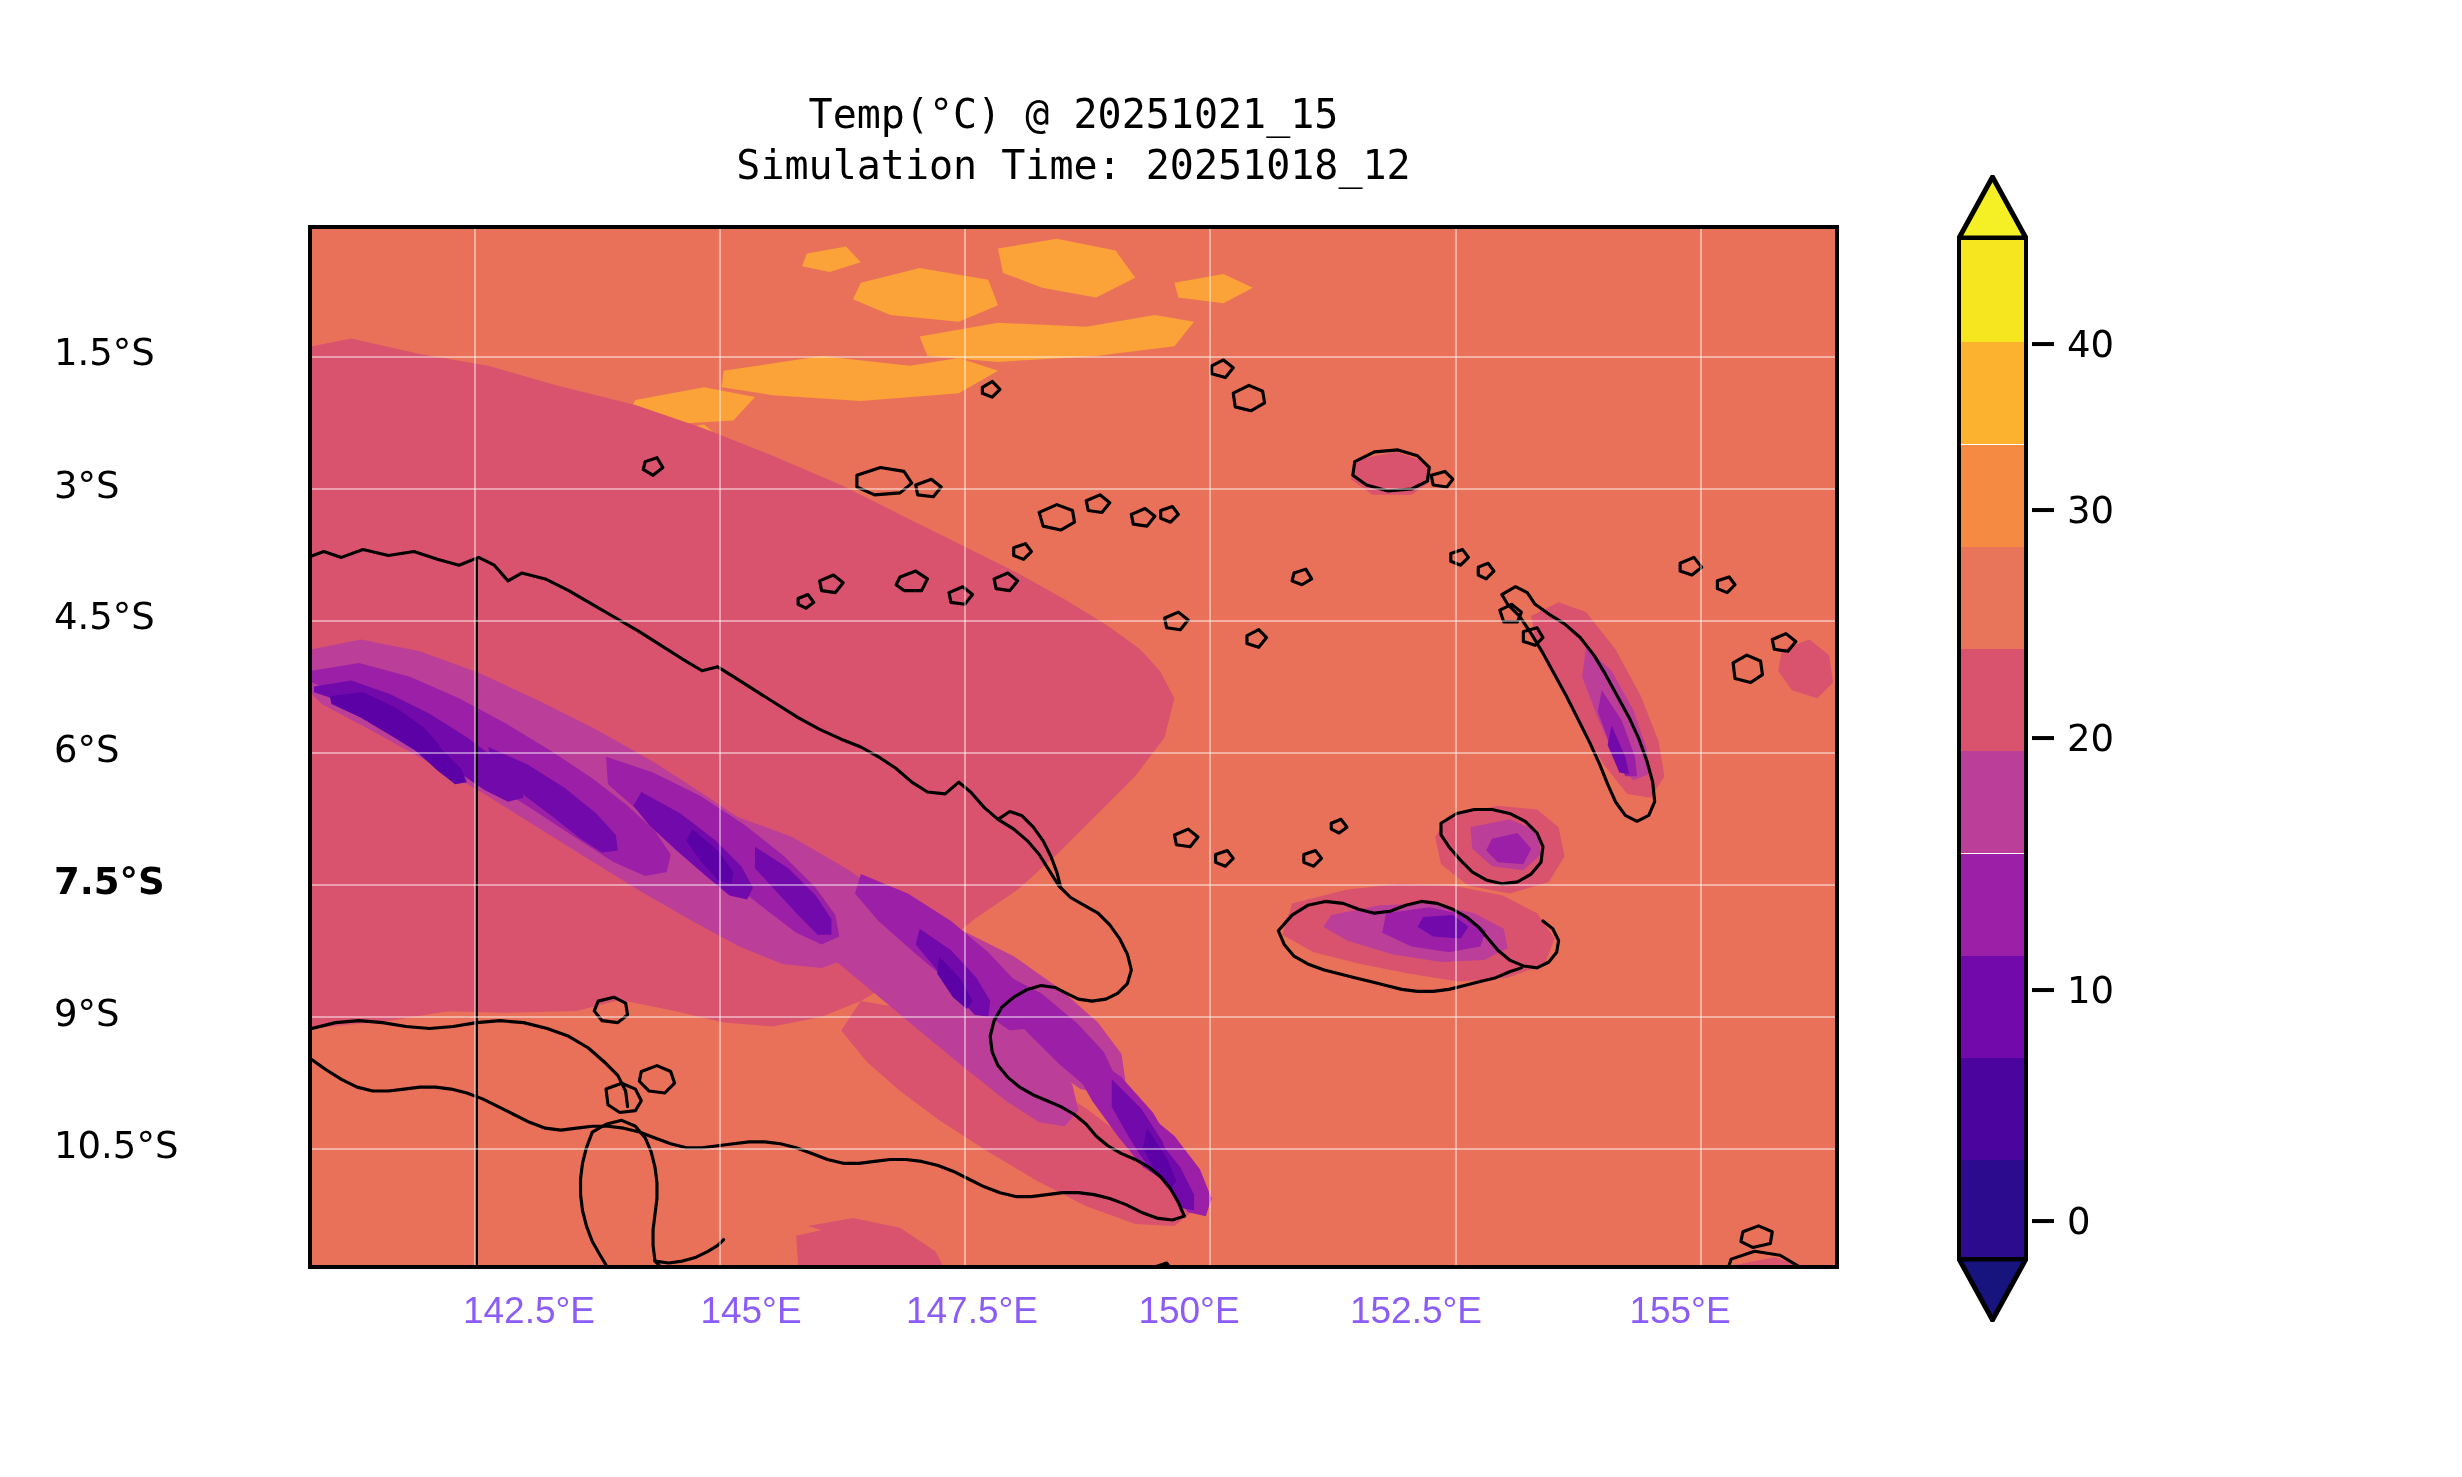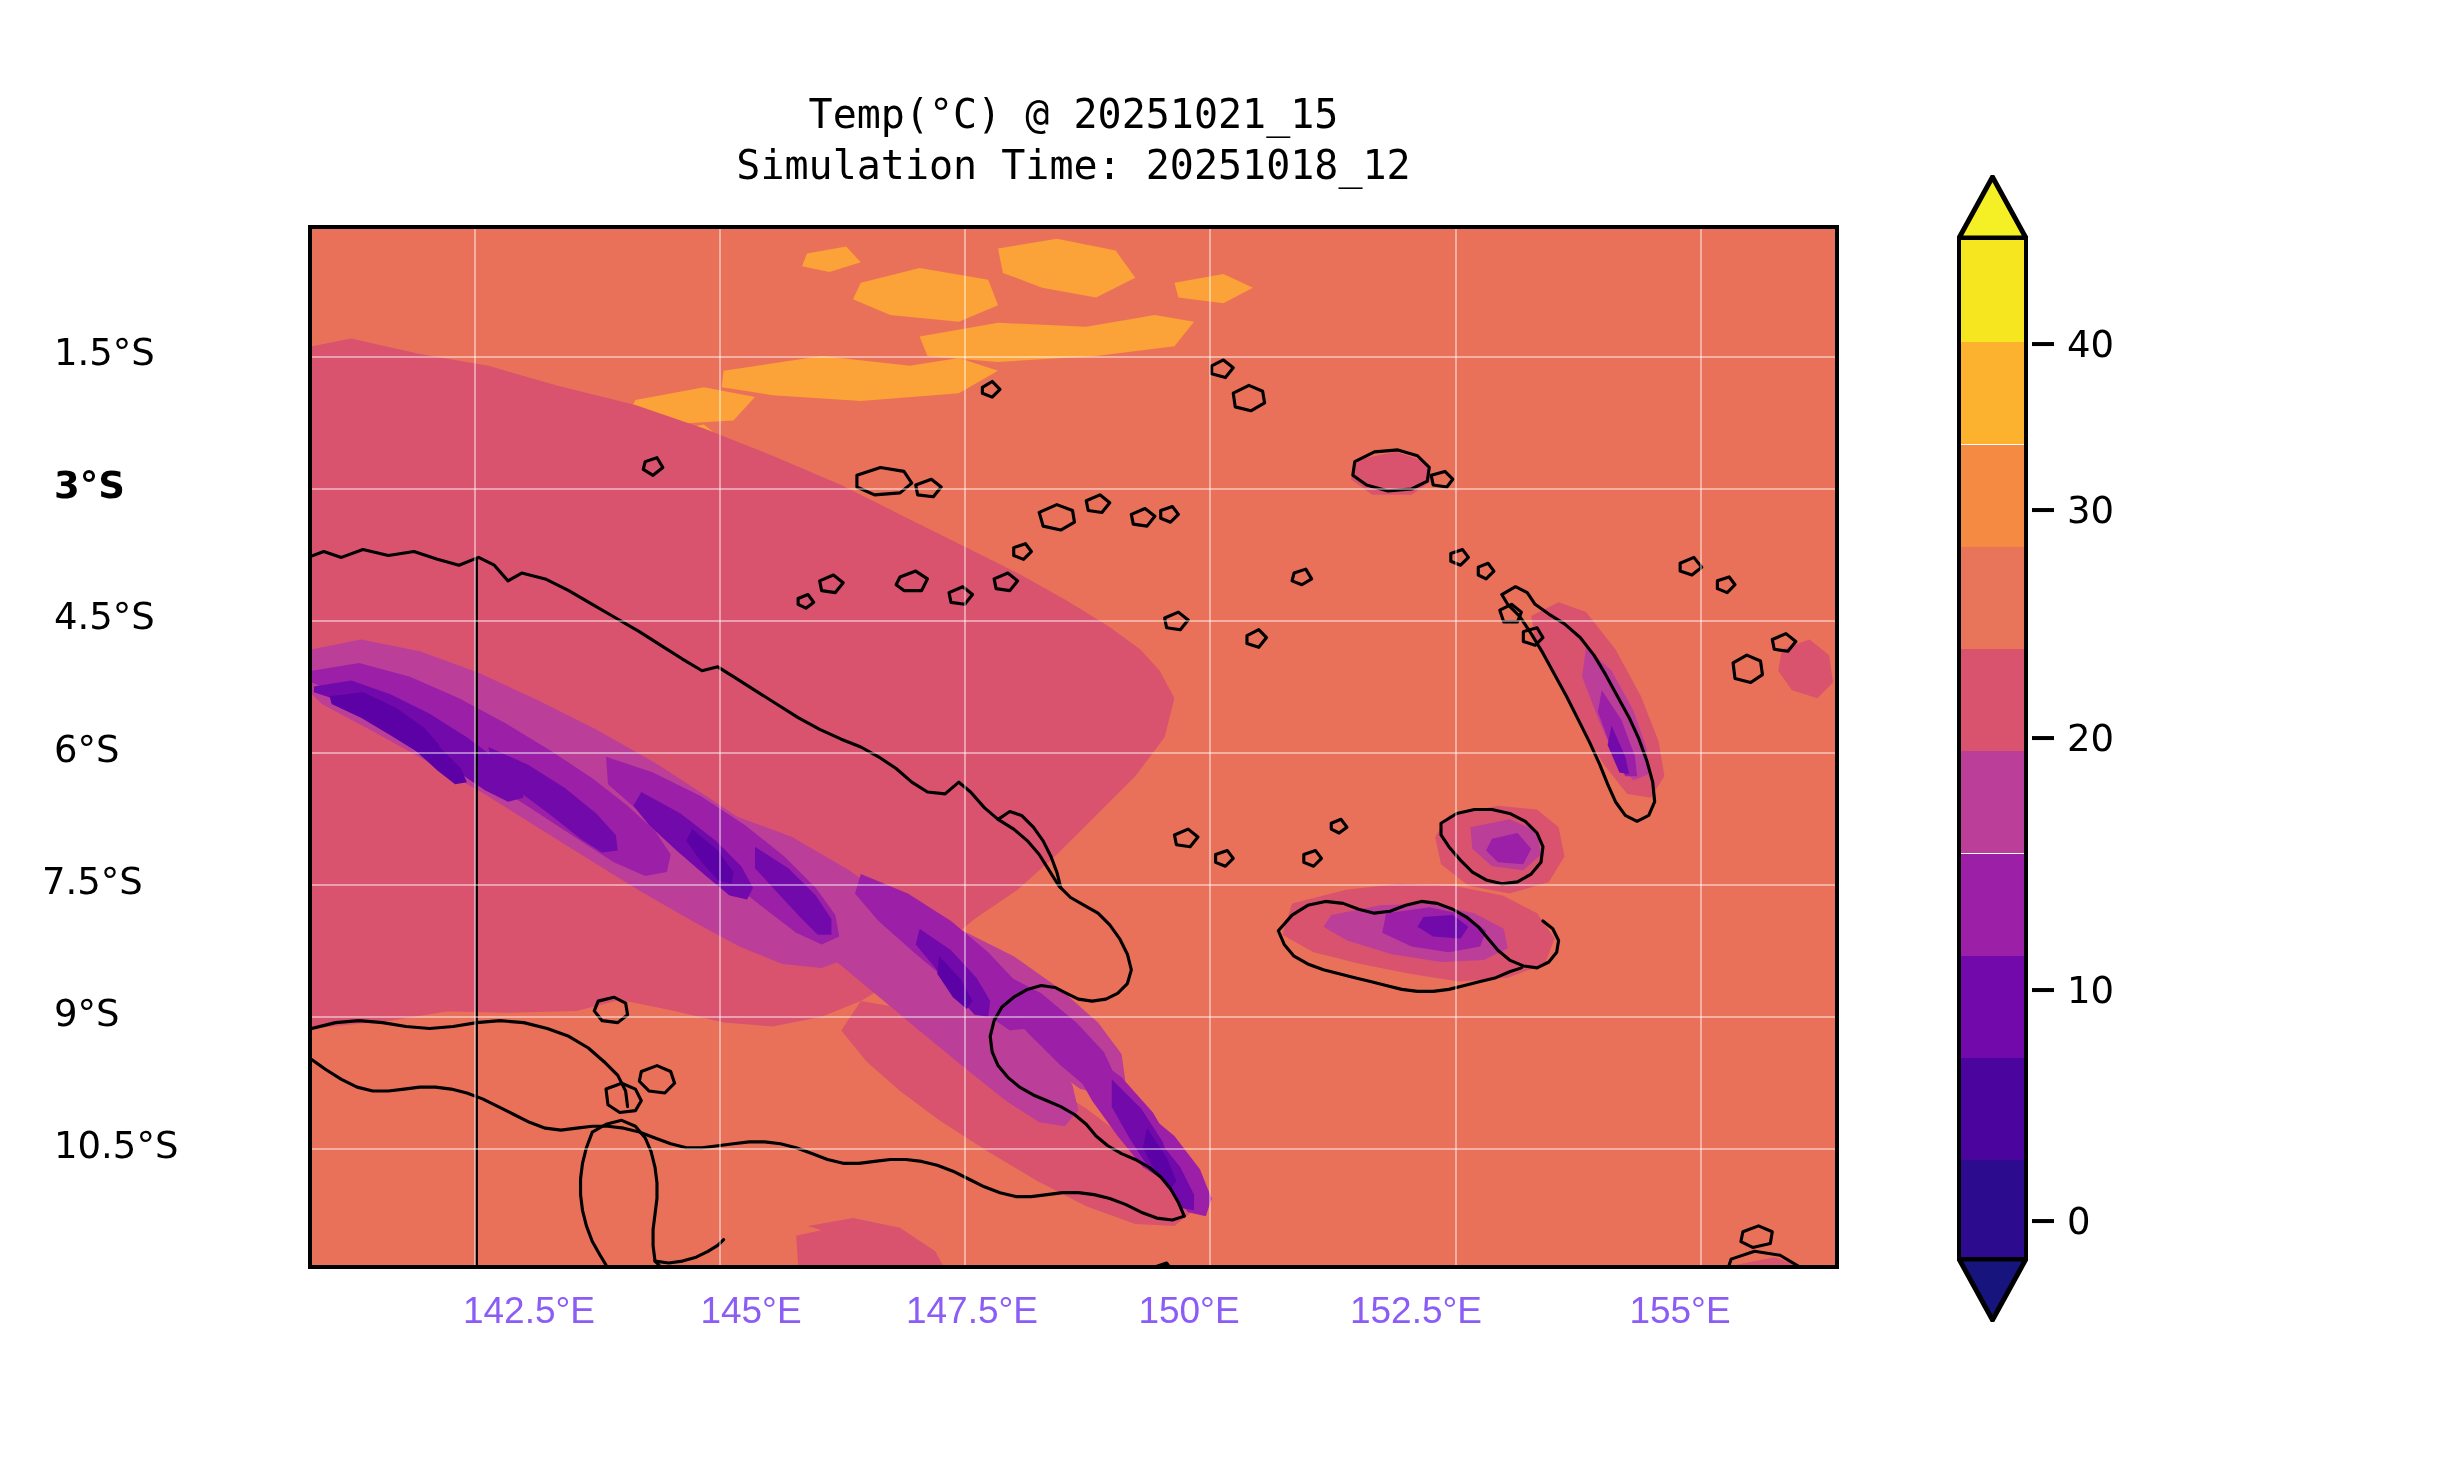--- a/index.html
+++ b/index.html
@@ -321,24 +321,24 @@
   <div class="grid-h" style="top:259px;"></div>
   <div class="grid-h" style="top:391px;"></div>
   <div class="grid-h" style="top:523px;"></div>
   <div class="grid-h" style="top:655px;"></div>
   <div class="grid-h" style="top:787px;"></div>
   <div class="grid-h" style="top:919px;"></div>
 </div>
 
 <div id="ylabels">
   <div class="ylab-inner" style="left:54px;top:352px;">1.5°S</div>
-  <div class="ylab-inner" style="left:54px;top:485px;font-weight:bold;">3°S</div>
+  <div class="ylab-inner" style="left:54px;top:485px;">3°S</div>
   <div class="ylab-inner" style="left:54px;top:616px;">4.5°S</div>
   <div class="ylab-inner" style="left:54px;top:749px;">6°S</div>
-  <div class="ylab-inner" style="left:42px;top:881px;">7.5°S</div>
+  <div class="ylab-inner" style="left:54px;top:881px;font-weight:bold;">7.5°S</div>
   <div class="ylab-inner" style="left:54px;top:1013px;">9°S</div>
   <div class="ylab-inner" style="left:54px;top:1145px;">10.5°S</div>
 </div>
 
 <div class="xlab" style="left:529px;">142.5°E</div>
 <div class="xlab" style="left:751px;text-align:right;">145°E</div>
 <div class="xlab" style="left:972px;">147.5°E</div>
 <div class="xlab" style="left:1189px;">150°E</div>
 <div class="xlab" style="left:1416px;">152.5°E</div>
 <div class="xlab" style="left:1632px;margin-left:48px;">155°E</div>

